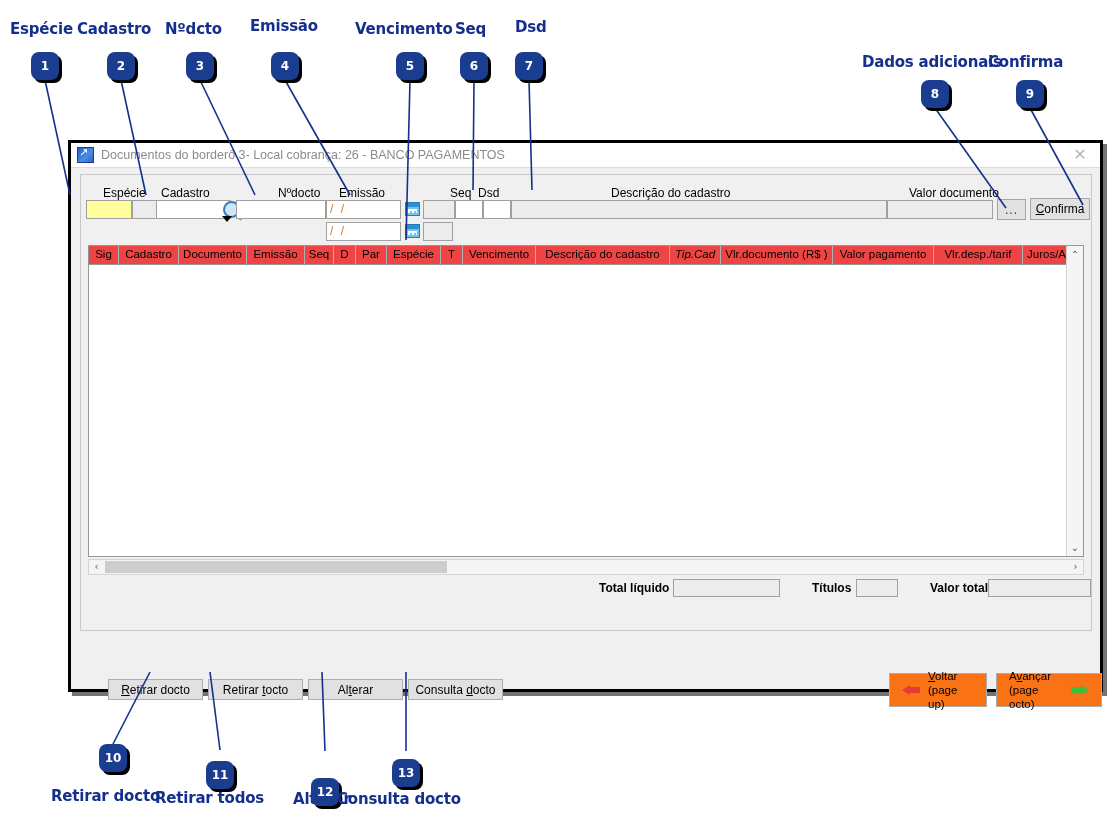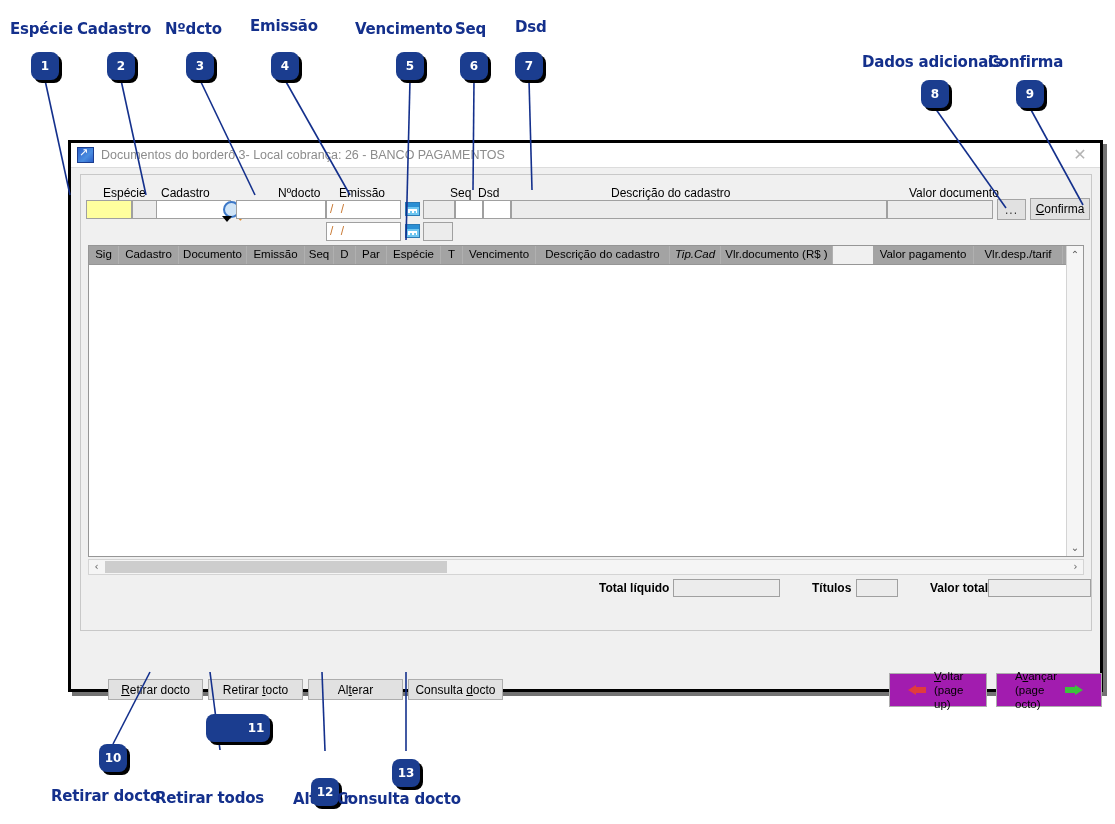--- a/index.html
+++ b/index.html
@@ -179,21 +179,21 @@
   }
   .gh{
     box-sizing:border-box;
     border-right:1px solid #b0b0b0;
     font-size:11.5px;
     line-height:17px;
     text-align:center;
     color:#000000;
     white-space:nowrap;
     overflow:hidden;
-    background:#a3a3a3;
+    background:#ef4444;
     flex:none;
   }
   .grid-canvas{background:#ffffff;height:293px;}
 
   
   .vscroll{
     position:absolute;right:0;top:0;bottom:0;width:16px;
     background:#f5f5f5;border-left:1px solid #d4d4d4;
   }
   .vs-arrow{
@@ -240,27 +240,27 @@
     background:#e1e1e1;
     border:1px solid #adadad;
     box-sizing:border-box;
     font-size:12px;
     display:flex;align-items:center;justify-content:center;
     color:#000;
   }
   .navbtn{
     position:absolute;
     height:34px;
-    background:#a21caf;
+    background:#f97316;
     border:1px solid #adadad;
     box-sizing:border-box;
     font-size:11.5px;
     display:flex;align-items:center;
     color:#000;
-    padding:0 18px;
+    padding:0 12px;
     gap:7px;
   }
   .navbtn .lines{display:flex;flex-direction:column;line-height:14px;}
   .arrow-l,.arrow-r{width:19px;height:15px;position:relative;flex:none;}
   .arrow-l:before{
     content:"";position:absolute;left:0;top:2px;
     border-top:5.5px solid transparent;border-bottom:5.5px solid transparent;
     border-right:8px solid #e03c3c;
   }
   .arrow-l:after{
@@ -337,21 +337,21 @@
             <div class="gh" style="width: 58px;">Emissão</div>
             <div class="gh" style="width: 29px;">Seq</div>
             <div class="gh" style="width: 22px;">D</div>
             <div class="gh" style="width: 31px;">Par</div>
             <div class="gh" style="width: 54px;">Espécie</div>
             <div class="gh" style="width: 22px;">T</div>
             <div class="gh" style="width: 73px;">Vencimento</div>
             <div class="gh" style="width: 134px;">Descrição do cadastro</div>
             <div class="gh" style="width: 51px; font-style: italic;">Tip.Cad</div>
             <div class="gh" style="width: 112px;">Vlr.documento (R$ )</div>
-            <div class="gh" style="width: 101px; margin-left: 40px;">Valor pagamento</div>
+            <div class="gh" style="width: 101px;">Valor pagamento</div>
             <div class="gh" style="width: 89px;">Vlr.desp./tarif</div>
             <div class="gh" style="width: 64px;">Juros/Acré</div>
           </div>
         <div class="grid-canvas"></div>
         <div class="vscroll">
           <span class="vs-arrow vs-up">⌃</span>
           <span class="vs-arrow vs-dn">⌄</span>
         </div>
       </div>
 
@@ -433,18 +433,18 @@
     <div class="callout-badge" style="left: 460px; top: 52px;">6</div>
     <div class="callout-label" style="left: 515px; top: 18px;">Dsd</div>
     <div class="callout-badge" style="left: 515px; top: 52px;">7</div>
     <div class="callout-label" style="left: 862px; top: 53px;">Dados adicionais</div>
     <div class="callout-badge" style="left: 921px; top: 80px;">8</div>
     <div class="callout-label" style="left: 988px; top: 53px;">Confirma</div>
     <div class="callout-badge" style="left: 1016px; top: 80px;">9</div>
     <div class="callout-label" style="left: 51px; top: 787px;">Retirar docto</div>
     <div class="callout-badge" style="left: 99px; top: 744px;">10</div>
     <div class="callout-label" style="left: 155px; top: 789px;">Retirar todos</div>
-    <div class="callout-badge" style="left: 206px; top: 714px; padding-left: 36px;">11</div>
+    <div class="callout-badge" style="left: 206px; top: 761px;">11</div>
     <div class="callout-label" style="left: 293px; top: 790px;">Alterar</div>
     <div class="callout-badge" style="left: 311px; top: 751px; margin-top: 27px;">12</div>
     <div class="callout-label" style="left: 337px; top: 790px;">Consulta docto</div>
     <div class="callout-badge" style="left: 392px; top: 751px; margin-top: 8px;">13</div>
   </div>
 
 </body></html>

